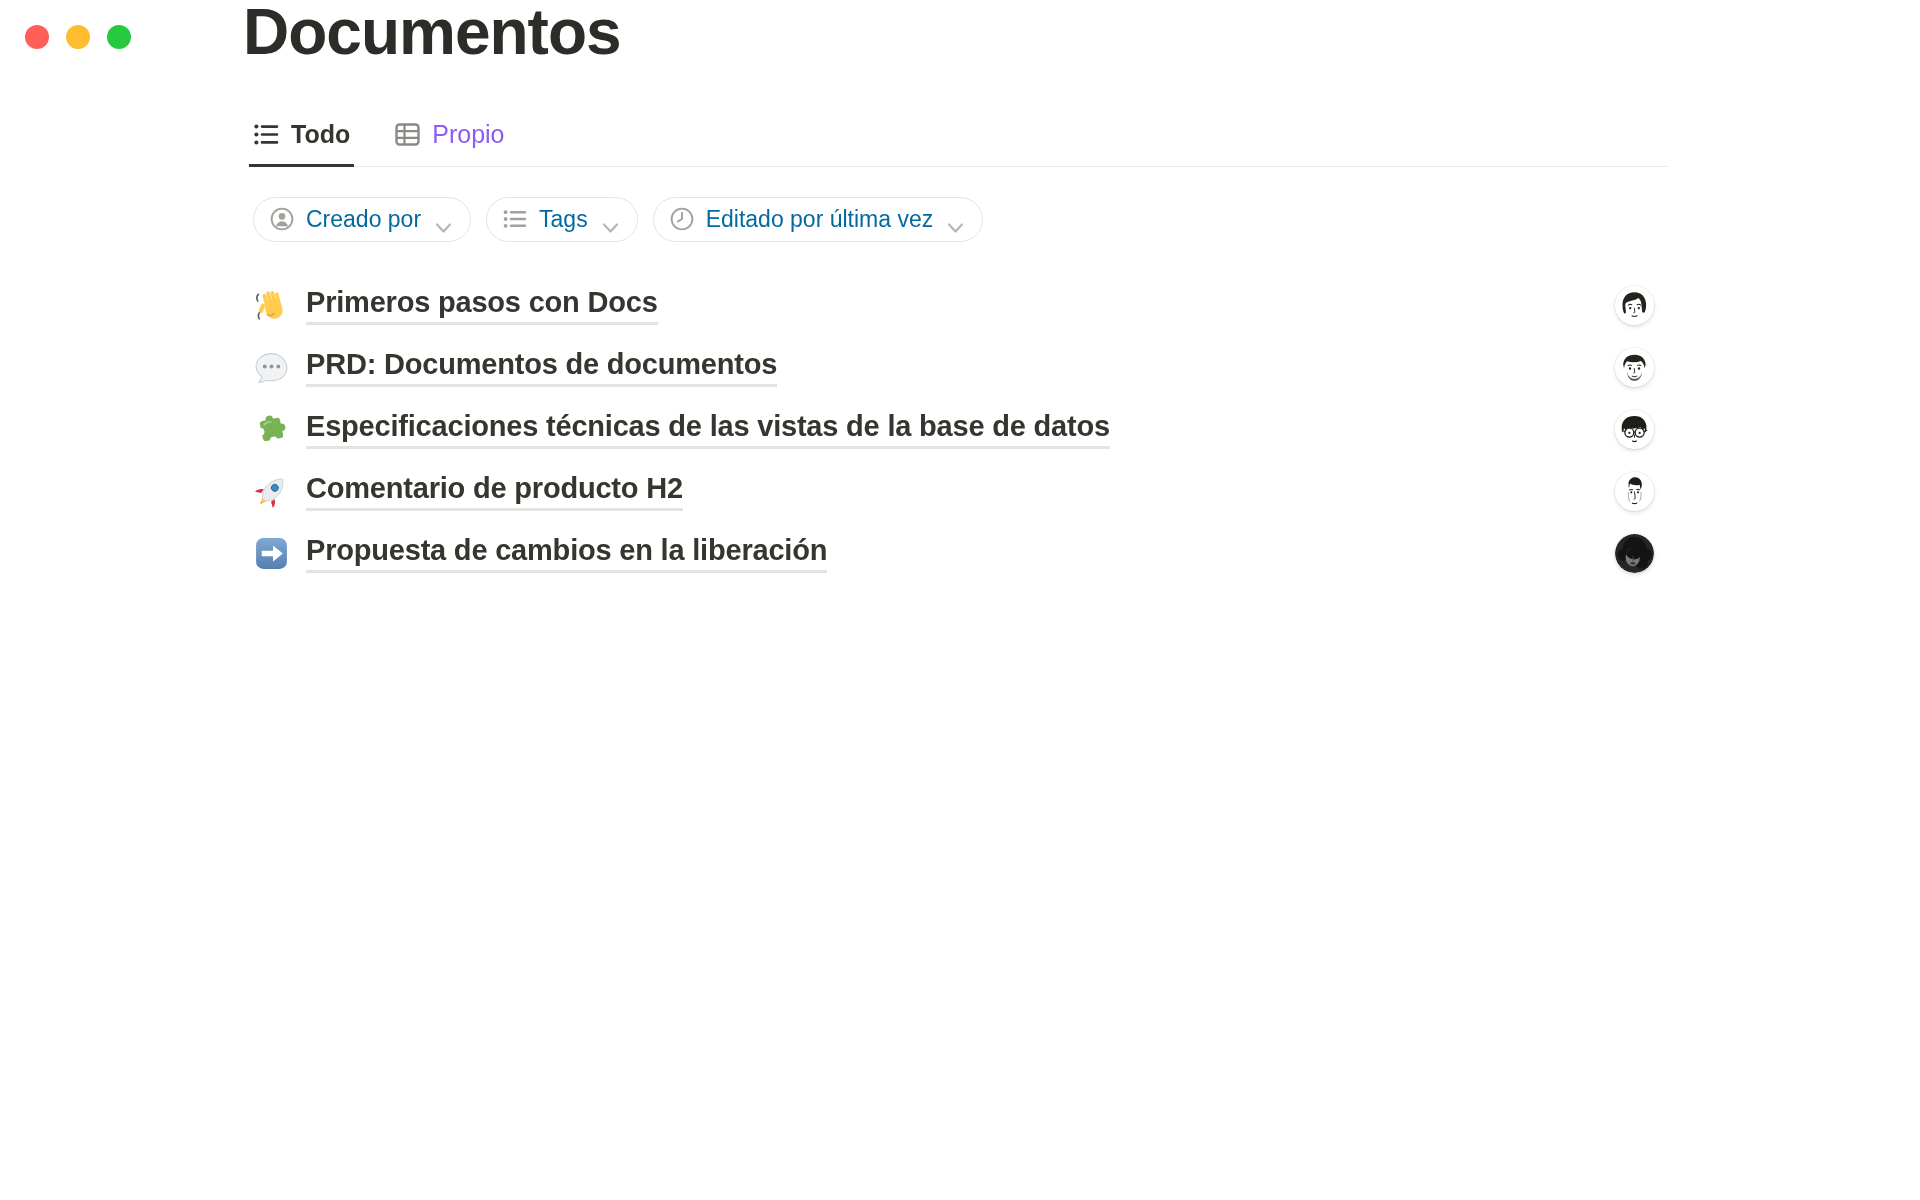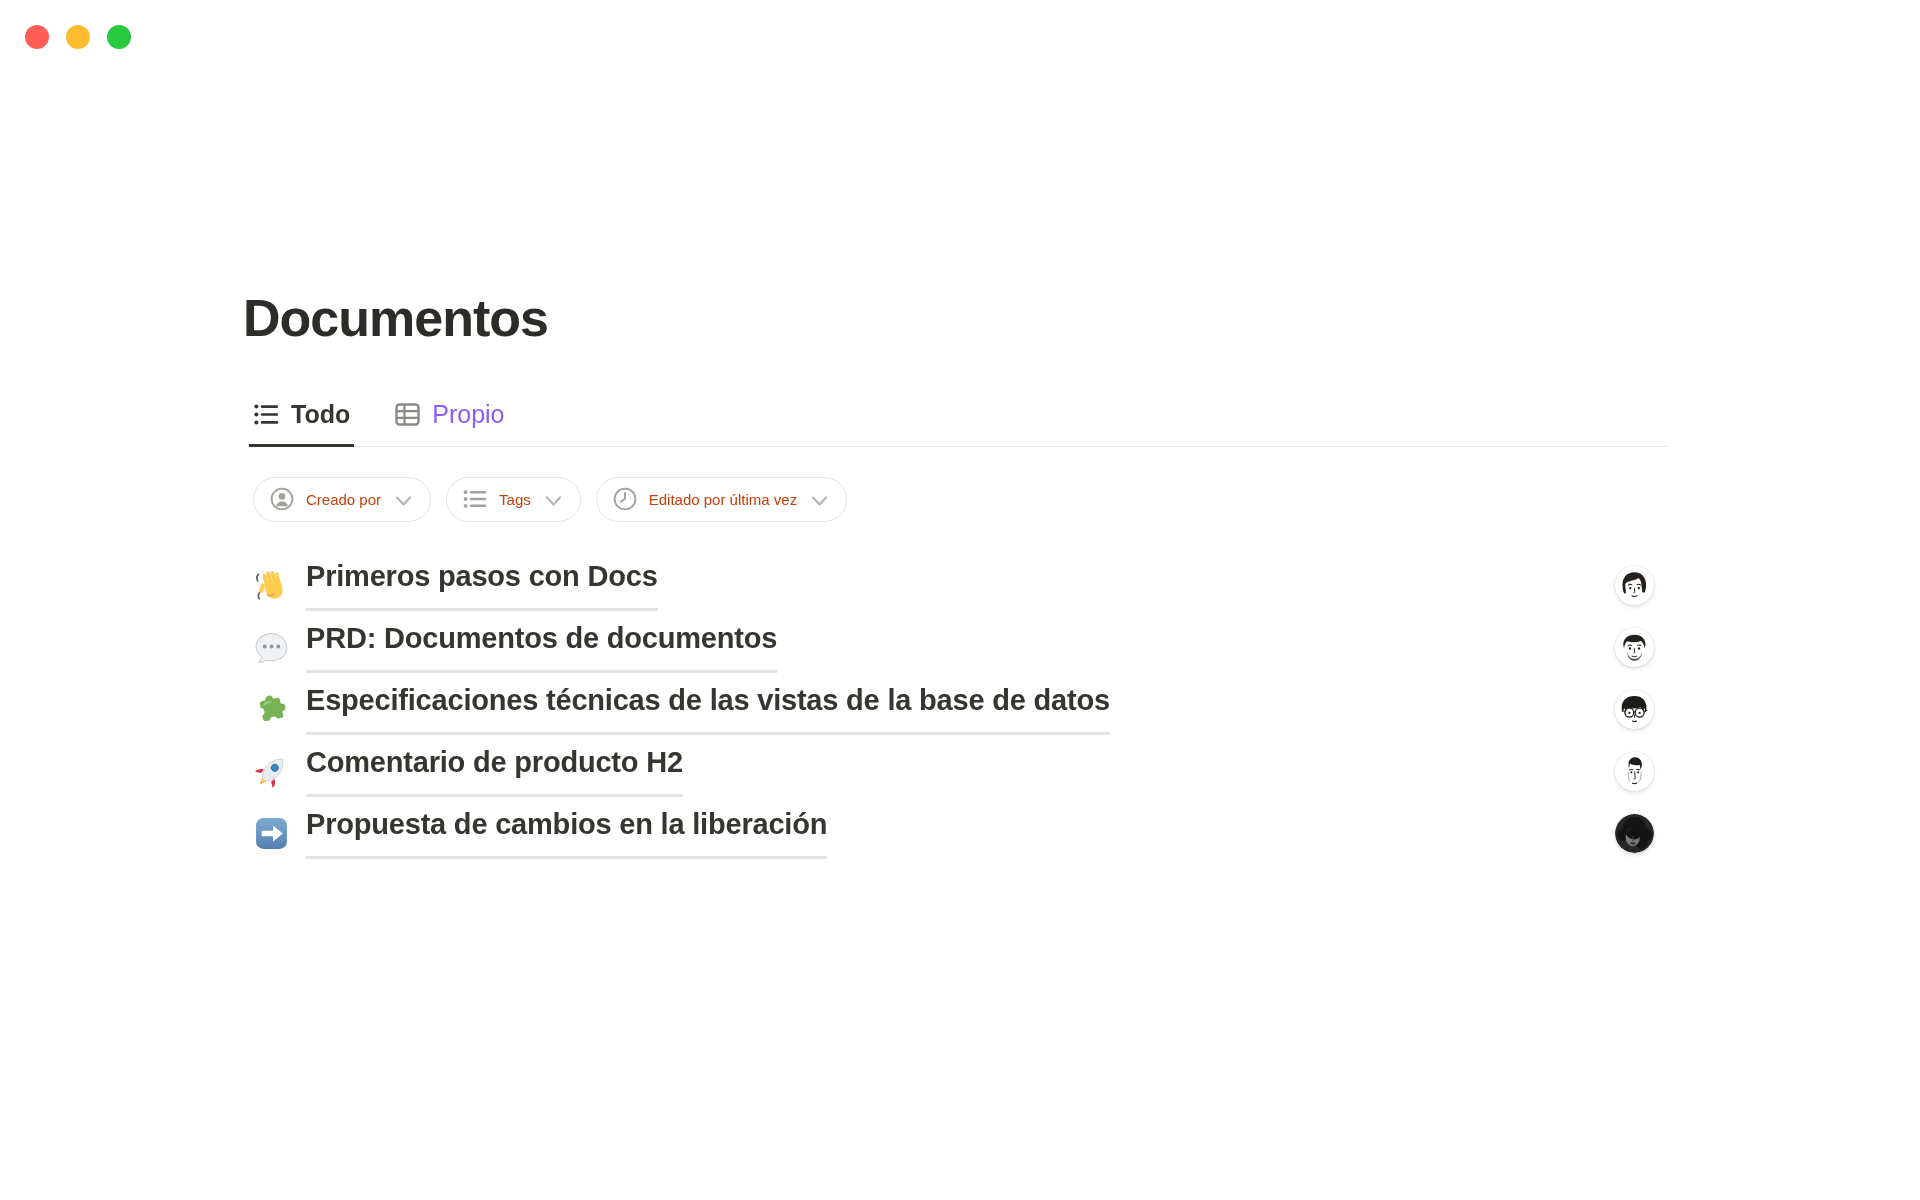--- a/index.html
+++ b/index.html
@@ -24,23 +24,22 @@
   .light.minimize { background: #FEBC2E; }
   .light.zoom     { background: #27C93F; }
 
   
   .content {
     position: absolute; left: 253px; top: 0;
     width: 1415px;
   }
 
   .page-title {
-    margin-top: 292px;
     margin-left: -10px;
-    font-size: 52px;
+    font-size: 64px;
     font-weight: 700;
     letter-spacing: -1px;
     line-height: 1;
     color: #2E2C28;
   }
 
   
   .tabs {
     margin-top: 52px;
     display: flex;
@@ -70,22 +69,22 @@
   .filters {
     margin-top: 30px;
     display: flex; gap: 15px;
   }
   .chip {
     display: inline-flex; align-items: center;
     height: 45px;
     padding: 0 18px 0 15px;
     border: 1.5px solid #E5E4E1;
     border-radius: 23px;
-    color: #c2410c;
-    font-size: 15px;
+    color: #0369a1;
+    font-size: 23px;
     gap: 11px;
     cursor: pointer;
     background: #fff;
     white-space: nowrap;
   }
   .chip .c-icon { width: 26px; height: 26px; display: block; }
   .chip .c-icon svg { width: 100%; height: 100%; display: block; }
   .chip .chev { width: 17px; height: 12px; display: block; margin-left: 3px; }
 
   
@@ -99,21 +98,21 @@
     margin-right: 16px;
     flex: 0 0 auto;
   }
   .doc-emoji svg { width: 100%; height: 100%; display: block; }
   .doc-link {
     font-size: 29px;
     font-weight: 700;
     color: #37352F;
     letter-spacing: -0.2px;
     border-bottom: 3px solid #E4E3E0;
-    padding-bottom: 15px;
+    padding-bottom: 3px;
     cursor: pointer;
     white-space: nowrap;
   }
   .doc-spacer { flex: 1 1 auto; }
   .avatar {
     width: 39px; height: 39px;
     margin-right: 14px;
     border-radius: 50%;
     background: #fff;
     box-shadow: 0 0 0 1px rgba(15,15,15,0.05), 0 2px 4px rgba(15,15,15,0.12);

